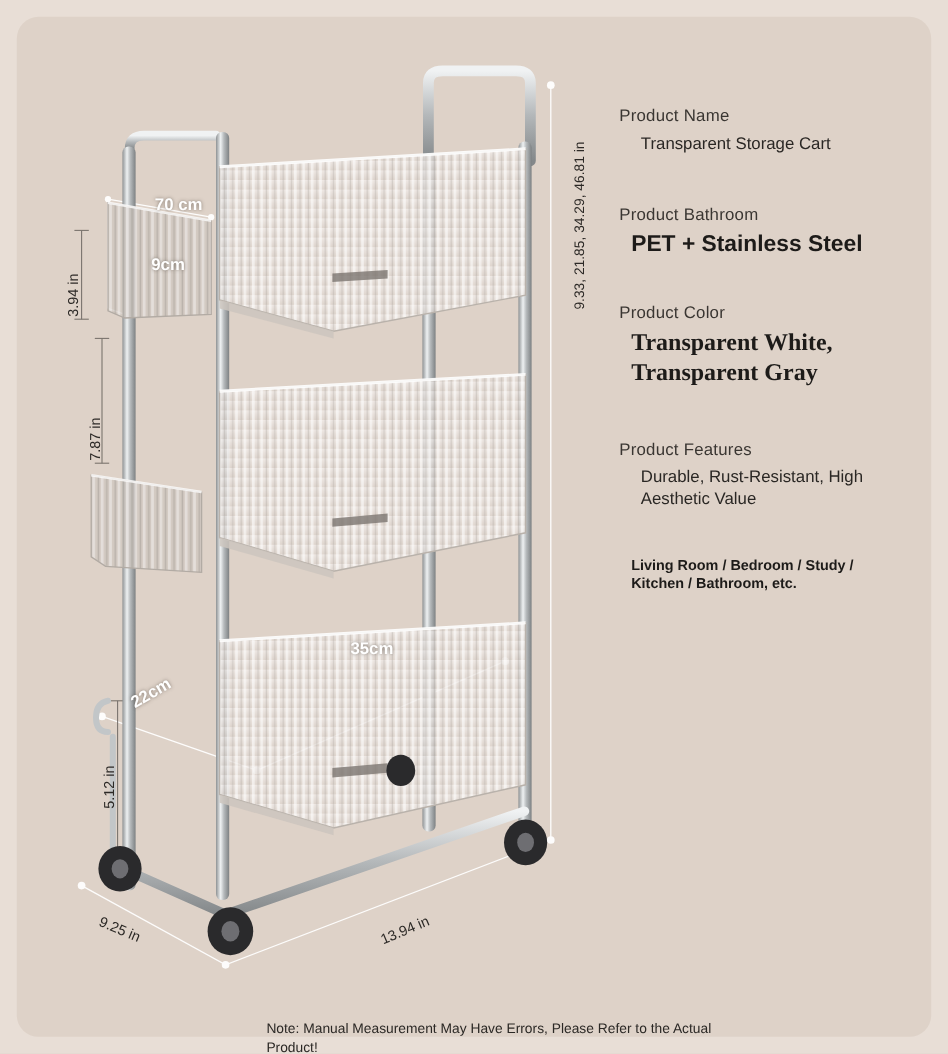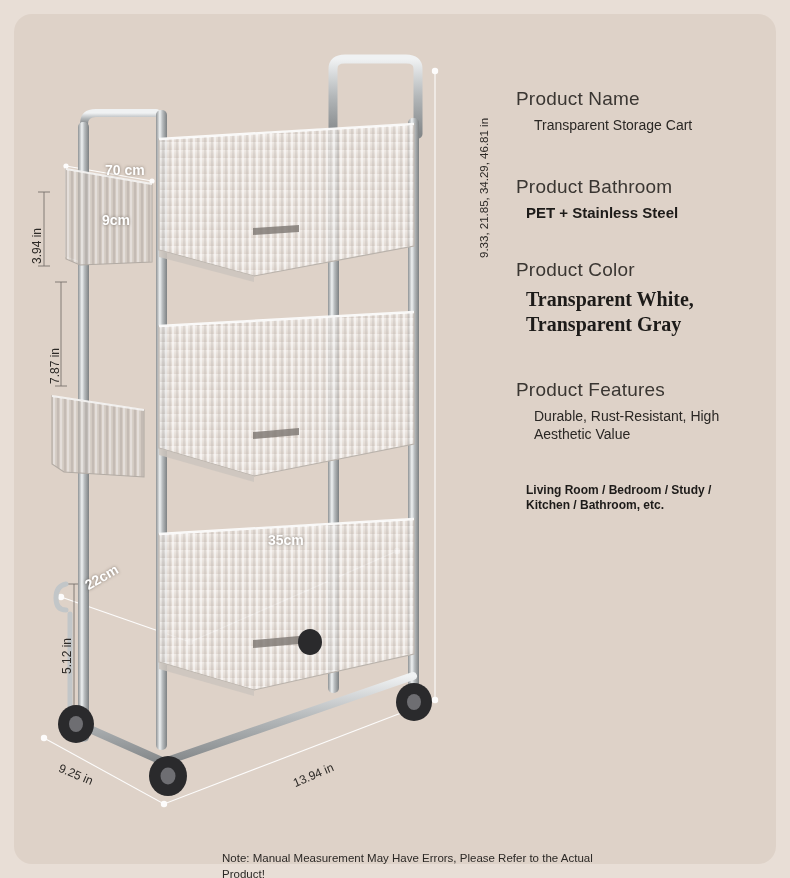--- a/index.html
+++ b/index.html
@@ -32,39 +32,39 @@
   .spec-col {
     position: absolute;
     left: 508px;
     top: 88px;
     width: 250px;
   }
   .spec-block {
     margin-bottom: 18px;
   }
   .spec-label {
-    font-size: 19px;
+    font-size: 14px;
     color: #3a3632;
     letter-spacing: .2px;
     margin-bottom: 6px;
     padding-left: 8px;
   }
   .spec-value {
     color: #1d1b19;
     padding-left: 18px;
     line-height: 1.25;
   }
   .v-sm {
     font-size: 14px;
     padding-left: 26px;
     line-height: 1.3;
     color: #2a2724;
   }
   .v-md {
-    font-size: 15px;
+    font-size: 19px;
     font-weight: bold;
   }
   .v-lg {
     font-size: 20px;
     font-weight: bold;
     font-family: Liberation Serif, serif;
   }
   .v-xl {
     font-size: 12px;
     font-weight: bold;
@@ -75,21 +75,21 @@
     left: 222px;
     top: 851px;
     width: 400px;
     font-size: 11.5px;
     color: #2b2825;
     line-height: 1.35;
   }
   
   .illus {
     position: absolute;
-    left: 4px;
+    left: 28px;
     top: 14px;
     width: 500px;
     height: 800px;
   }
   svg.art { position: absolute; left: 0; top: 0; }
   .dimlabel {
     position: absolute;
     color: #2c2926;
     font-size: 12px;
     white-space: nowrap;

